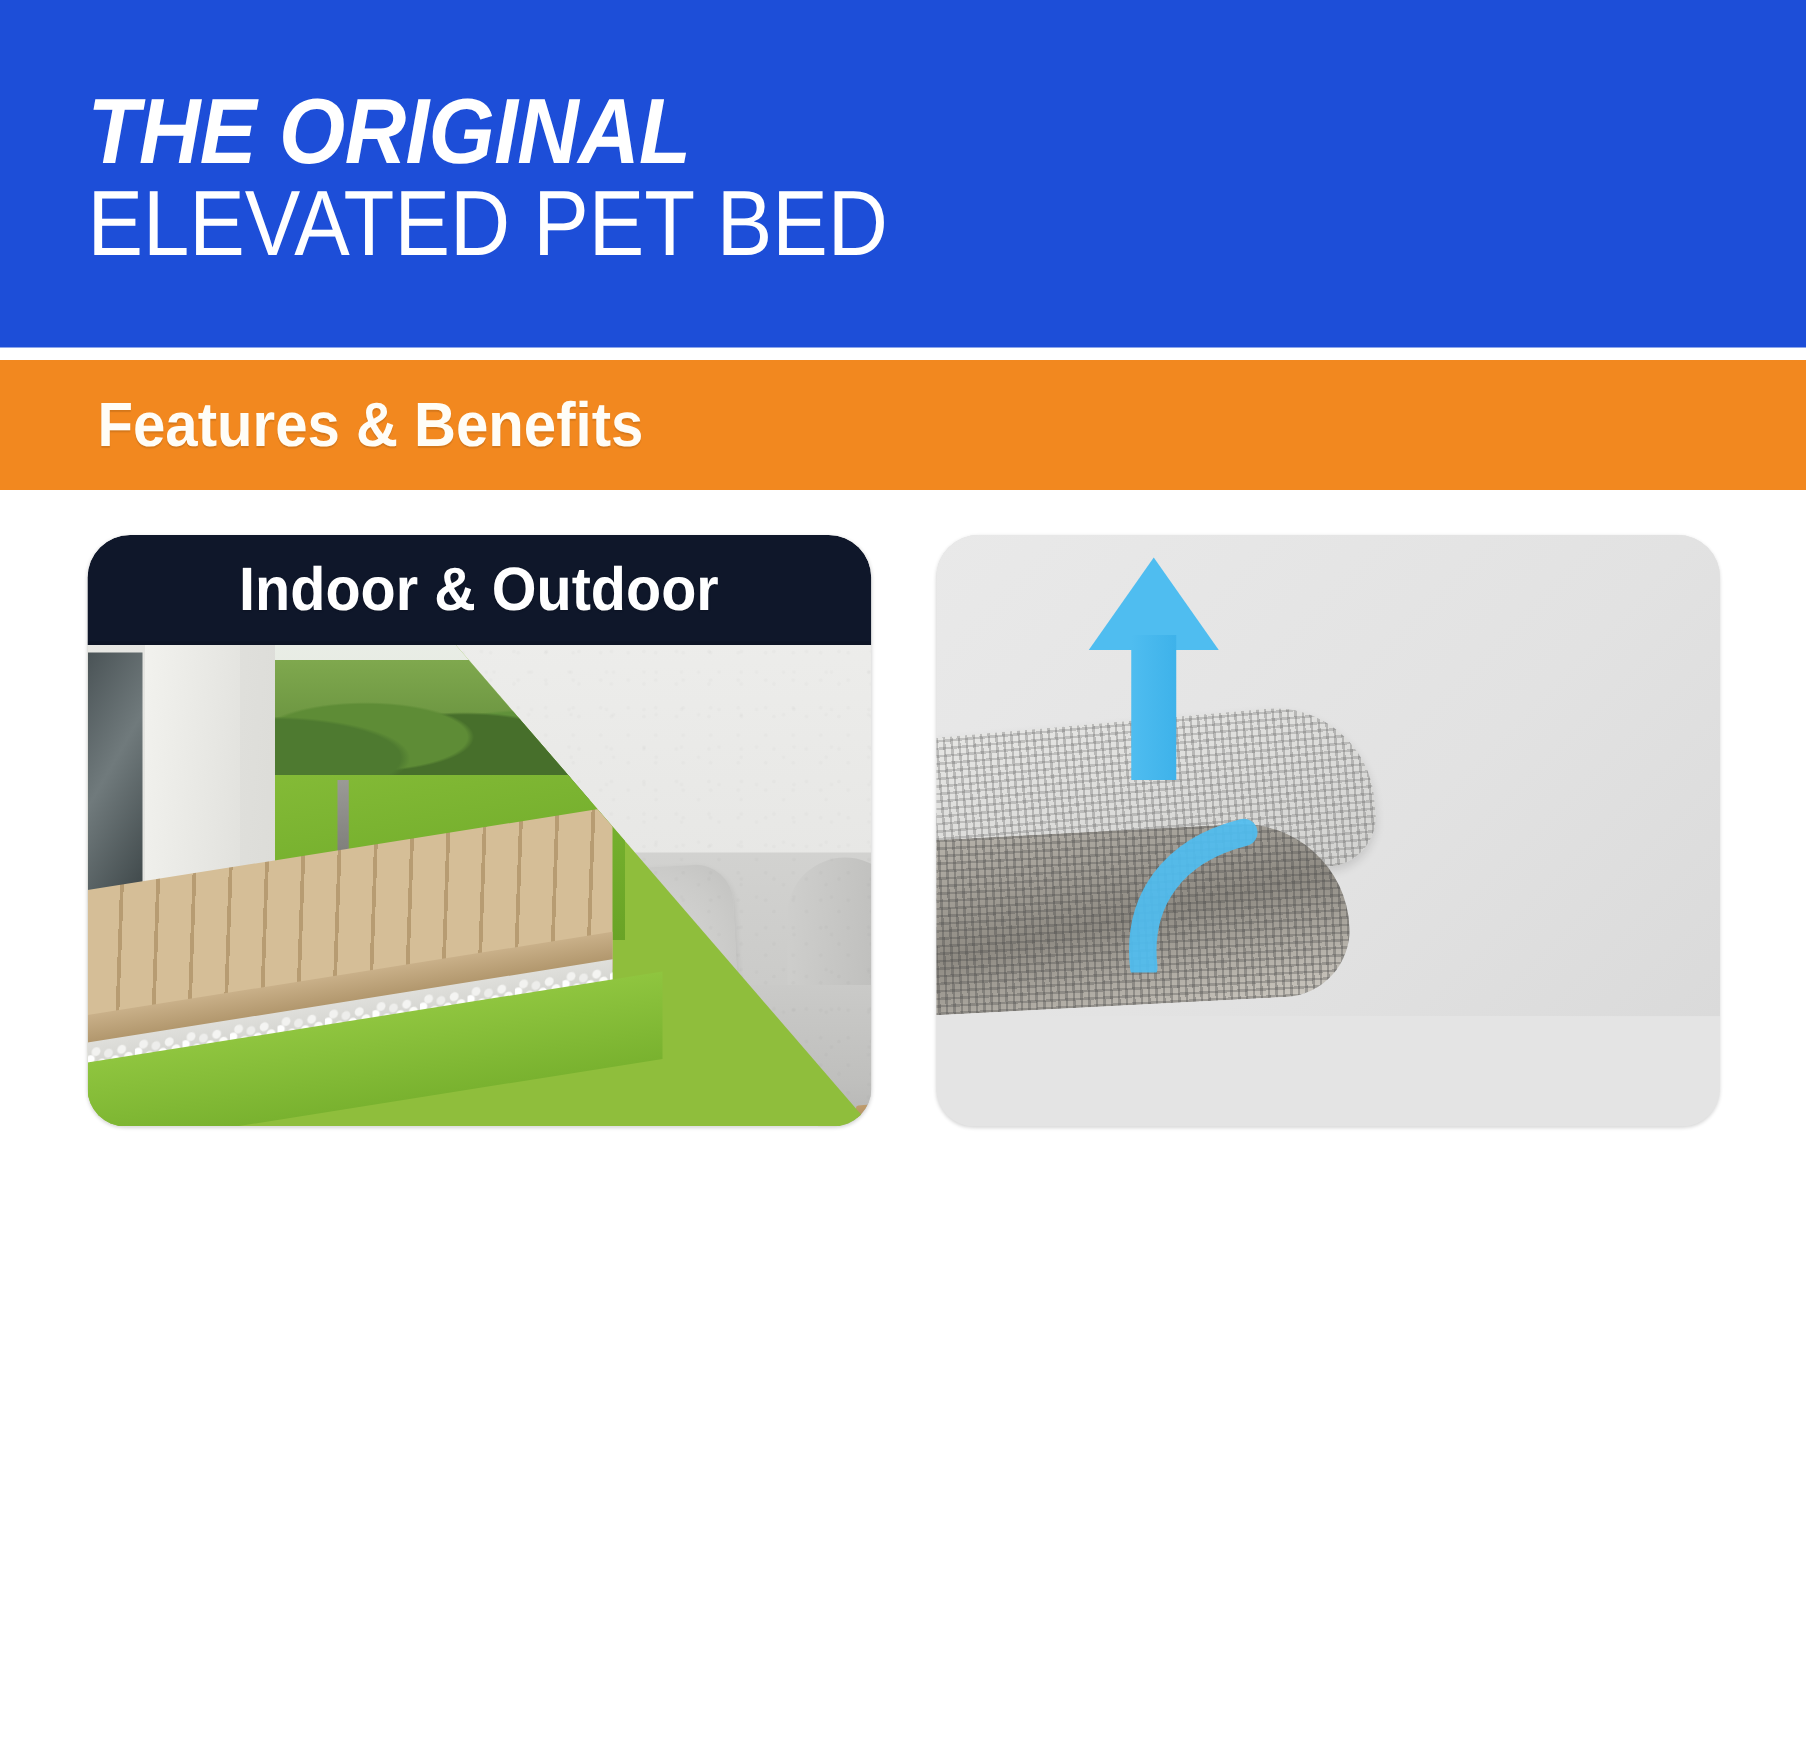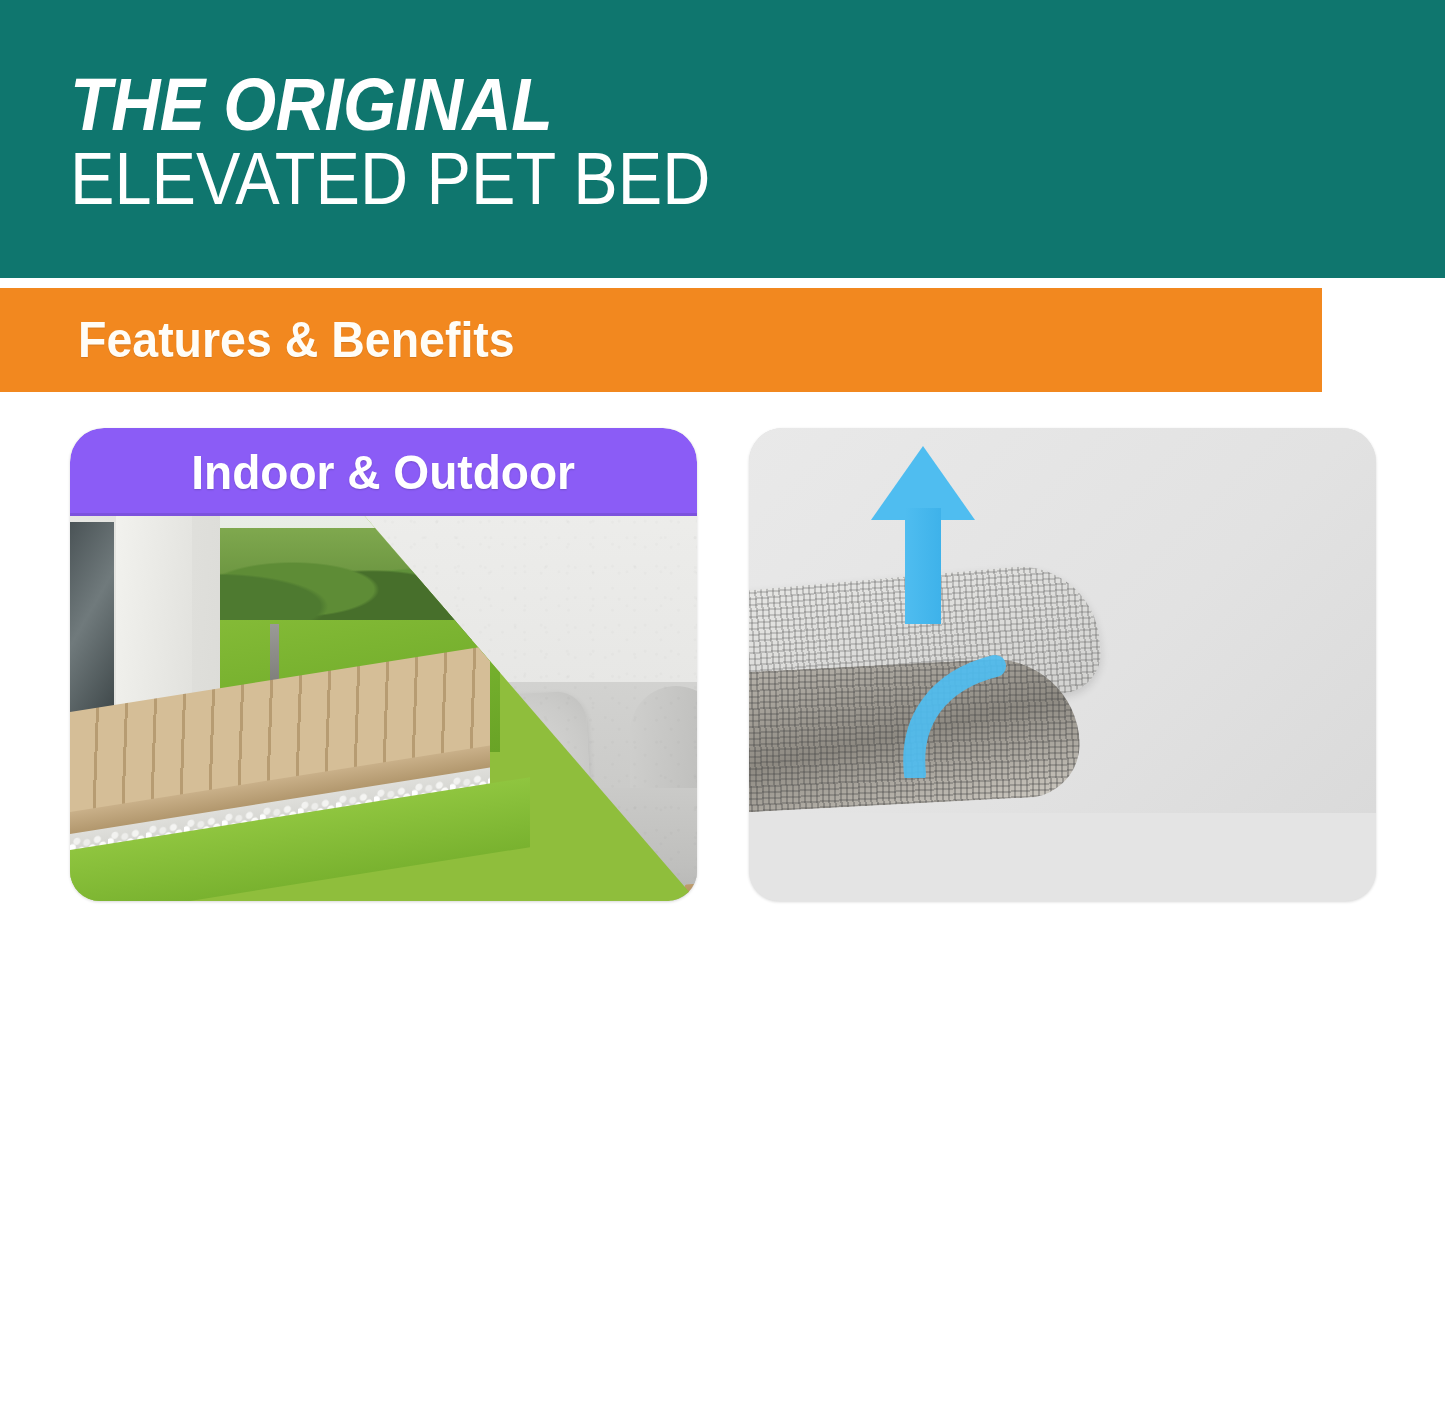--- a/index.html
+++ b/index.html
@@ -20,21 +20,21 @@
     background: #ffffff;
   }
 
   
   .hero {
     position: absolute;
     left: 0;
     top: 0;
     width: 1445px;
     height: 278px;
-    background: #0f766e;
+    background: #1d4ed8;
     box-sizing: border-box;
     padding-left: 112px;
   }
   .hero-line1 {
     position: absolute;
     left: 70px;
     top: 66px;
     color: #ffffff;
     font-family: "Liberation Sans Narrow", "Liberation Sans", sans-serif;
     font-size: 74px;
@@ -59,21 +59,21 @@
     transform: scaleX(0.90);
     transform-origin: left center;
     white-space: nowrap;
   }
 
   
   .section-band {
     position: absolute;
     left: 0;
     top: 288px;
-    width: 1322px;
+    width: 1445px;
     height: 104px;
     background: #F2881F;
   }
   .section-band-title {
     position: absolute;
     left: 78px;
     top: 50%;
     transform: translateY(-50%) scaleX(0.93);
     transform-origin: left center;
     color: #FFFDF7;
@@ -101,21 +101,21 @@
   .card {
     position: relative;
     border-radius: 34px 34px 30px 30px;
     overflow: hidden;
     background: #E4E4E4;
     box-shadow: 0 1px 3px rgba(0,0,0,0.16);
   }
   .card-header {
     position: relative;
     height: 88px;
-    background: #8b5cf6;
+    background: #0f172a;
     border-radius: 34px 34px 0 0;
     display: flex;
     align-items: center;
     justify-content: center;
     box-shadow: inset 0 -3px 0 rgba(0,0,0,0.10);
   }
   .card-header-title {
     color: #FFFFFF;
     font-family: "Liberation Sans Narrow", "Liberation Sans", sans-serif;
     font-size: 49px;

